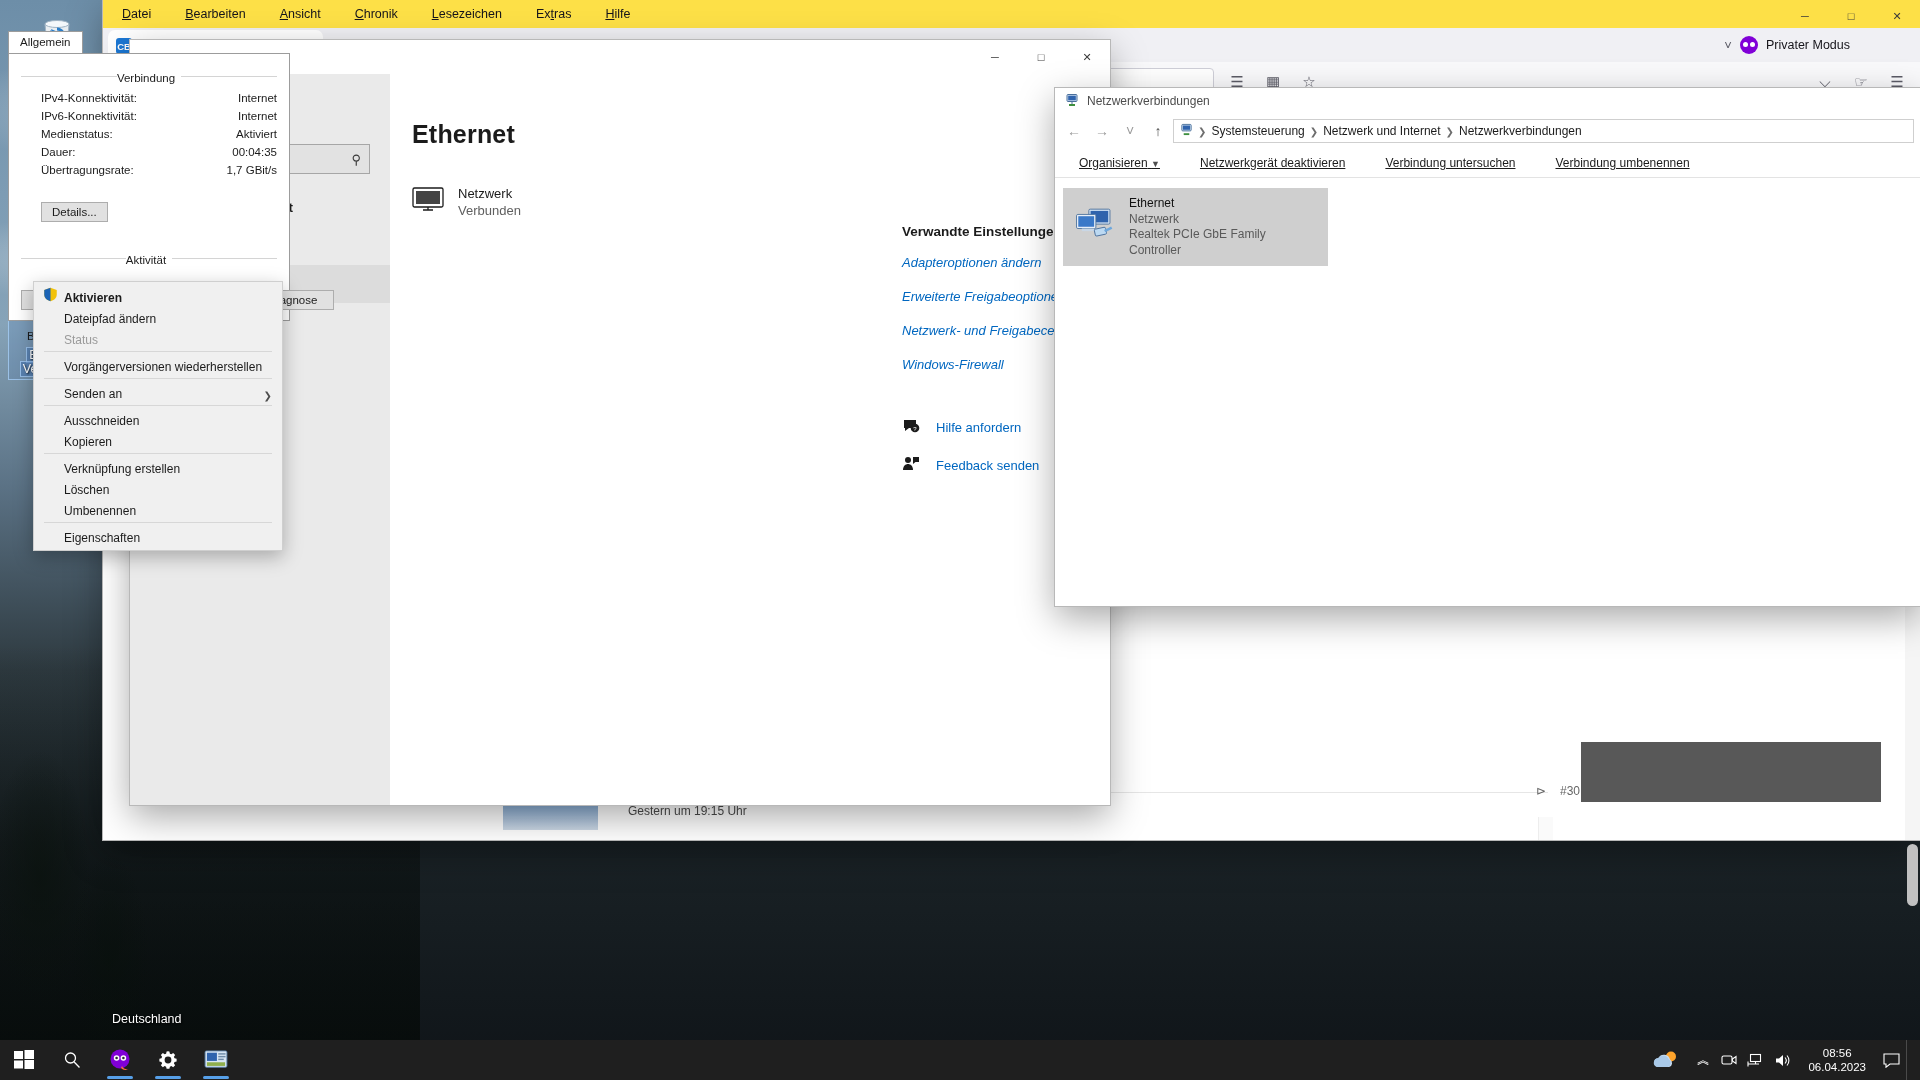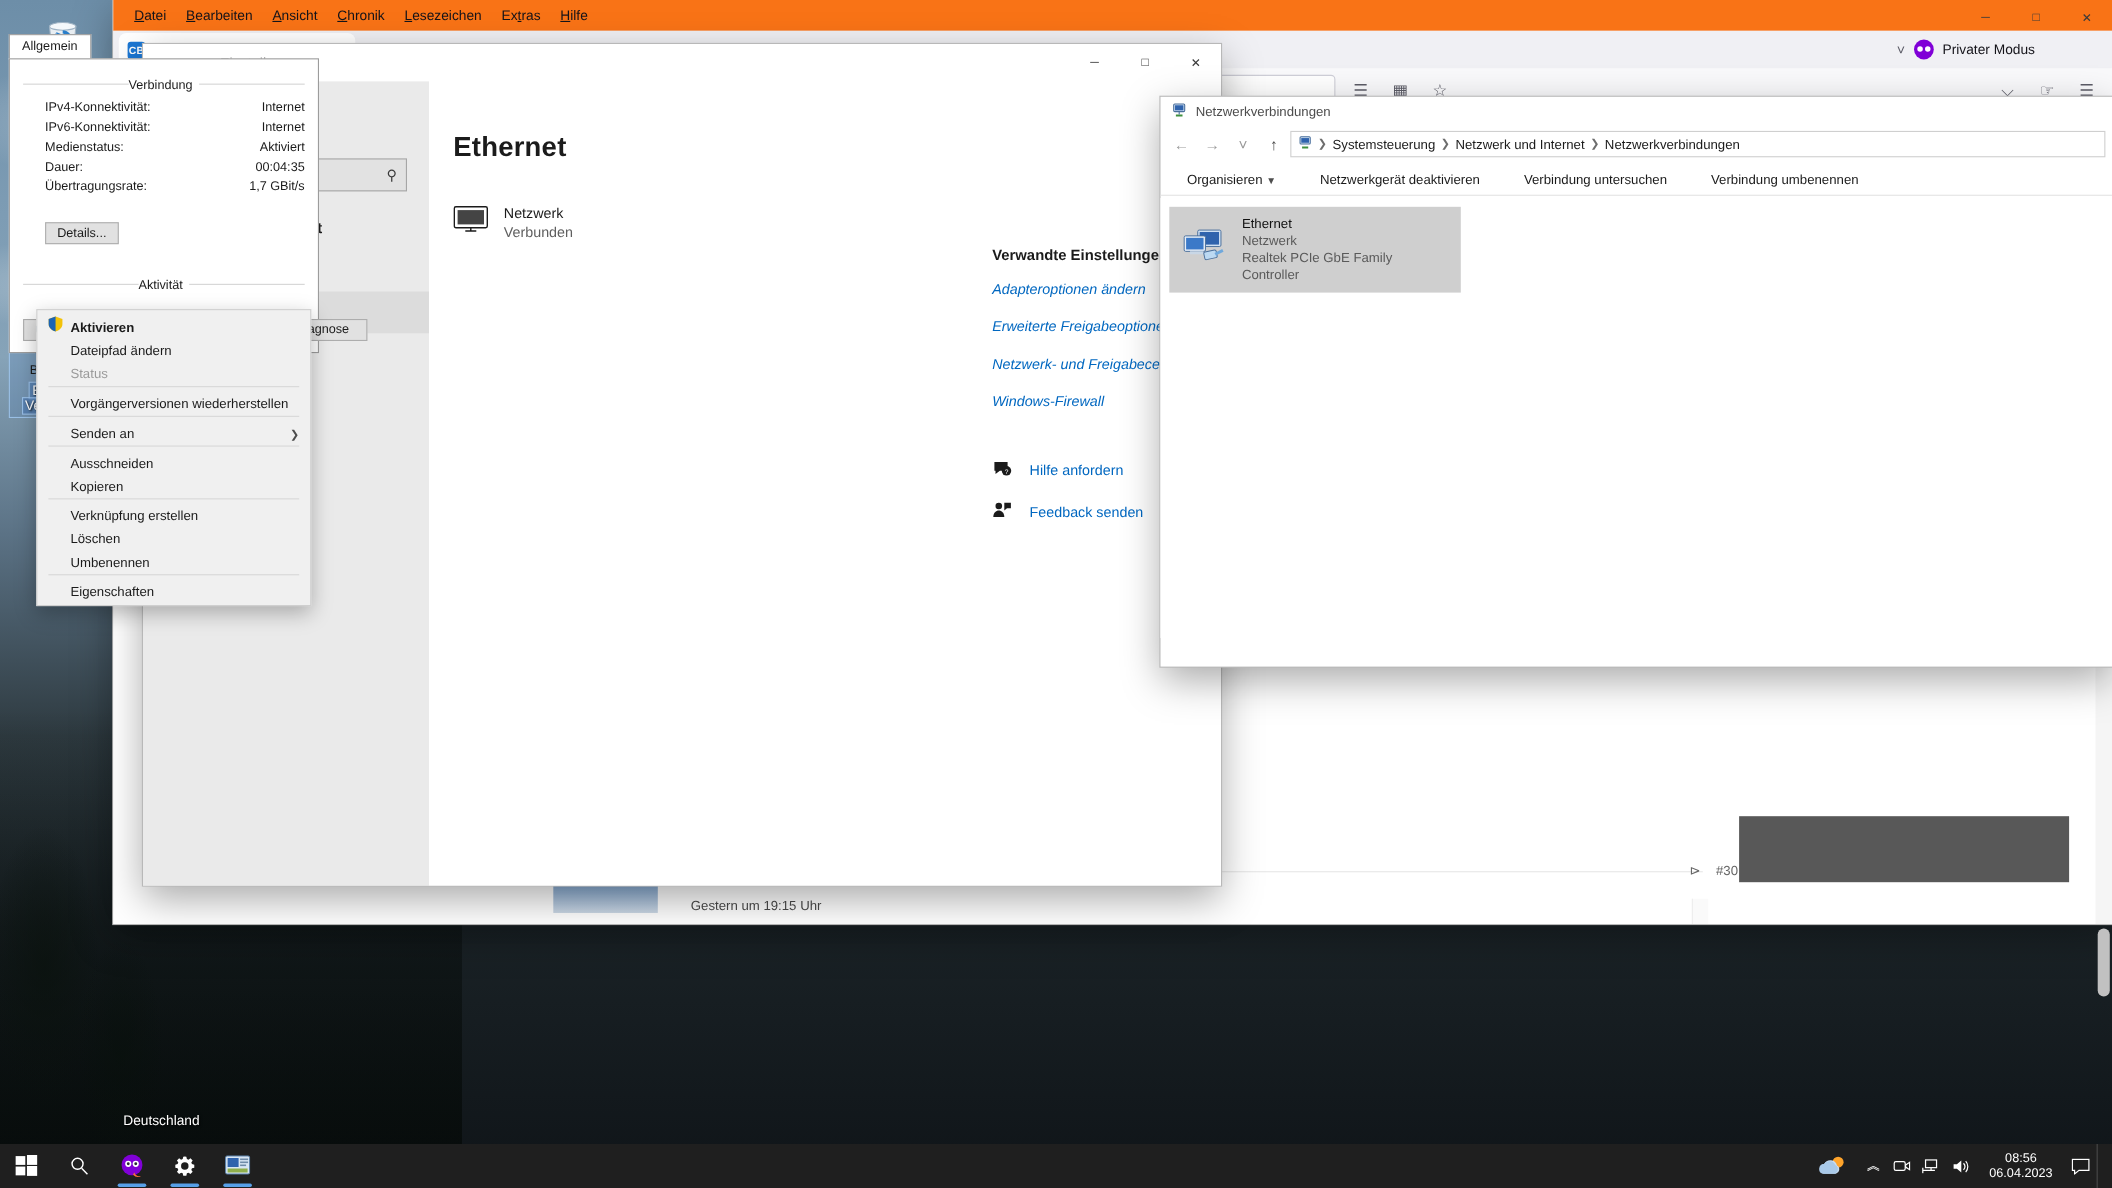--- a/index.html
+++ b/index.html
@@ -47,22 +47,22 @@
 
   
   .win { position:absolute; background:#fff; box-shadow: 0 0 0 1px #b8b8b8, 0 12px 34px rgba(0,0,0,.34); }
   .titlebar { display:flex; align-items:center; height:32px; }
   .wbtns { margin-left:auto; display:flex; }
   .wbtn { width:46px; height:32px; display:flex; align-items:center; justify-content:center;
           font-size:11px; color:#3b3b3b; }
 
   
   #firefox { left:103px; top:0; width:1817px; height:840px; background:#f9f9fb; }
-  #ff-menubar { height:28px; background:#f97316; display:flex; align-items:center;
-                padding-left:10px; gap:0; font-size:12.5px; color:#15141a; position:relative;}
+  #ff-menubar { height:28px; background:#fde047; display:flex; align-items:center;
+                padding-left:10px; gap:16px; font-size:12.5px; color:#15141a; position:relative;}
   #ff-menubar .mi { padding:5px 9px; }
   .mi u { text-decoration: underline; }
   #ff-wbtns { position:absolute; right:0; top:0; }
   #ff-tabstrip { height:34px; background:#f0f0f4; position:relative; }
   .ff-tab { position:absolute; left:5px; top:2px; width:215px; height:32px;
             background:#fff; border-radius:7px 7px 0 0; display:flex; align-items:center;
             padding:0 8px; gap:7px; font-size:12px; color:#15141a; }
   .ff-tab .favicon { width:16px;height:16px;border-radius:3px;background:#1b77d4;color:#fff;
                      font-size:9.5px;display:flex;align-items:center;justify-content:center;font-weight:bold;}
   #ff-private { position:absolute; right:70px; top:8px; display:flex; align-items:center;
@@ -149,21 +149,21 @@
               font-size:12px; color:#4d4d4d; }
   #nw-addrbar { height:34px; display:flex; align-items:center; gap:2px; padding:0 6px; }
   .nav-btn { width:26px; height:26px; display:flex; align-items:center; justify-content:center;
              color:#9a9a9a; font-size:14px; }
   .nav-btn.on { color:#4d4d4d; }
   #nw-crumbs { flex:1; height:24px; border:1px solid #cfcfcf; background:#fff; display:flex;
                align-items:center; gap:5px; padding:0 6px; font-size:12px; color:#1b1b1b; }
   #nw-crumbs .sep { color:#6d6d6d; font-size:10px; }
   #nw-toolbar { height:30px; display:flex; align-items:center; gap:0; padding-left:12px;
                 border-bottom:1px solid #e3e3e3; font-size:12px; color:#1b1b1b; }
-  #nw-toolbar .tbi { padding:5px 12px; }
+  #nw-toolbar .tbi { padding:5px 12px;text-decoration:underline; }
   #nw-list { position:absolute; top:92px; left:0; right:0; bottom:26px; background:#fff; padding:8px; }
   #nw-item { display:flex; align-items:center; gap:12px; width:265px; padding:8px 10px;
              background:#cfcfcf; }
   #nw-item .meta { font-size:12px; line-height:15.5px; }
   #nw-item .n1 { color:#111; } #nw-item .n2,#nw-item .n3 { color:#5a5a5a; }
   #nw-status { position:absolute; left:0; right:0; bottom:0; height:26px;
                border-top:1px solid #e3e3e3; display:flex; align-items:center;
                gap:0; font-size:12px; color:#1b1b1b; }
   #nw-status .cell { padding:0 14px; position:relative; }
   #nw-status .cell + .cell::before { content:""; position:absolute; left:0; top:4px; bottom:4px;
@@ -301,21 +301,21 @@
 
     <div class="share-row" style="top:682px;">
       <span>⊳</span>
       <span>#30</span>
     </div>
 
     <div style="position:absolute; left:1435px; top:715px; width:15px; height:190px; background:#fafafa; border-left:1px solid #ededed;"></div>
 
     <div style="position:absolute; left:400px; bottom:10px; width:95px; height:40px;
                 background: linear-gradient(180deg,#5d8fc6,#cdd9e6);"></div>
-    <div id="ff-statusbar" style="left:525px; bottom:0; font-size:12px; color:#4a4a4a;">Gestern um 19:15 Uhr</div>
+    <div id="ff-statusbar" style="left:525px; bottom:12px; font-size:12px; color:#4a4a4a;">Gestern um 19:15 Uhr</div>
   </div>
   <div id="ff-scrollbar">
     <div id="ff-scrollthumb" style="top:742px;"></div>
   </div>
 </div>
 
 <div class="win" id="settings">
   <div id="st-title" class="titlebar">
     <div id="st-back">←</div>
     <div id="st-titletext">Einstellungen</div>

